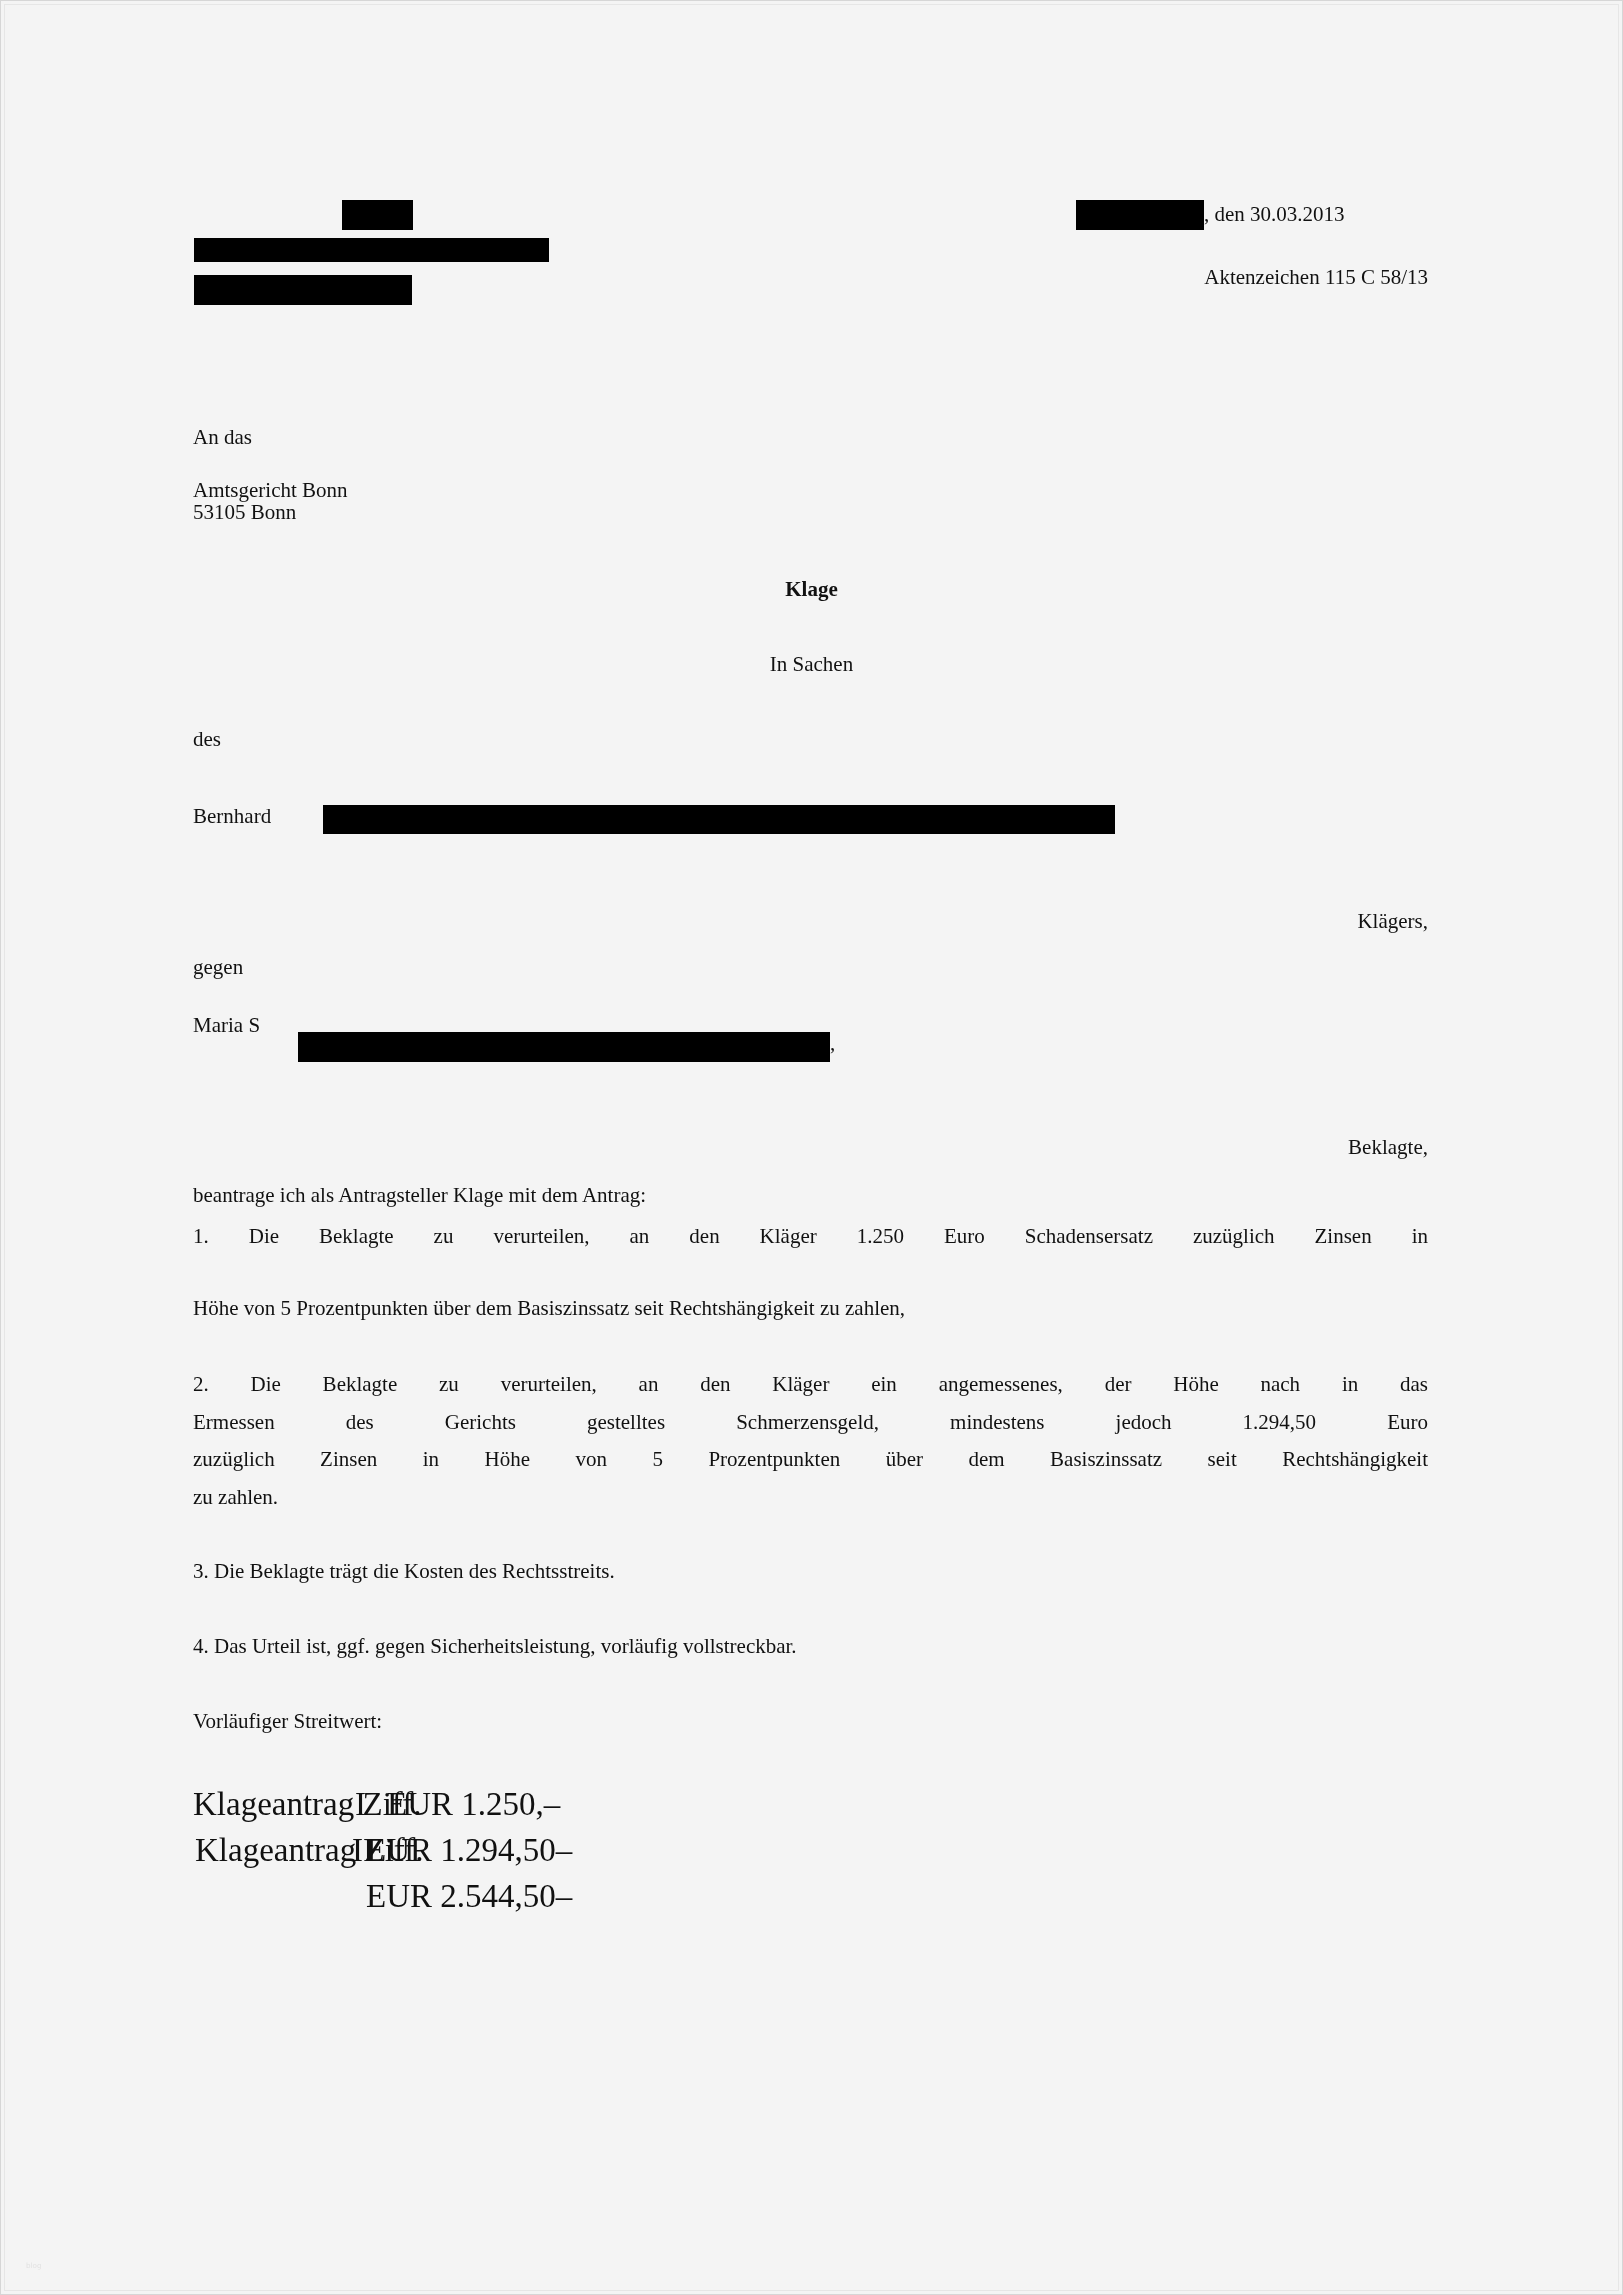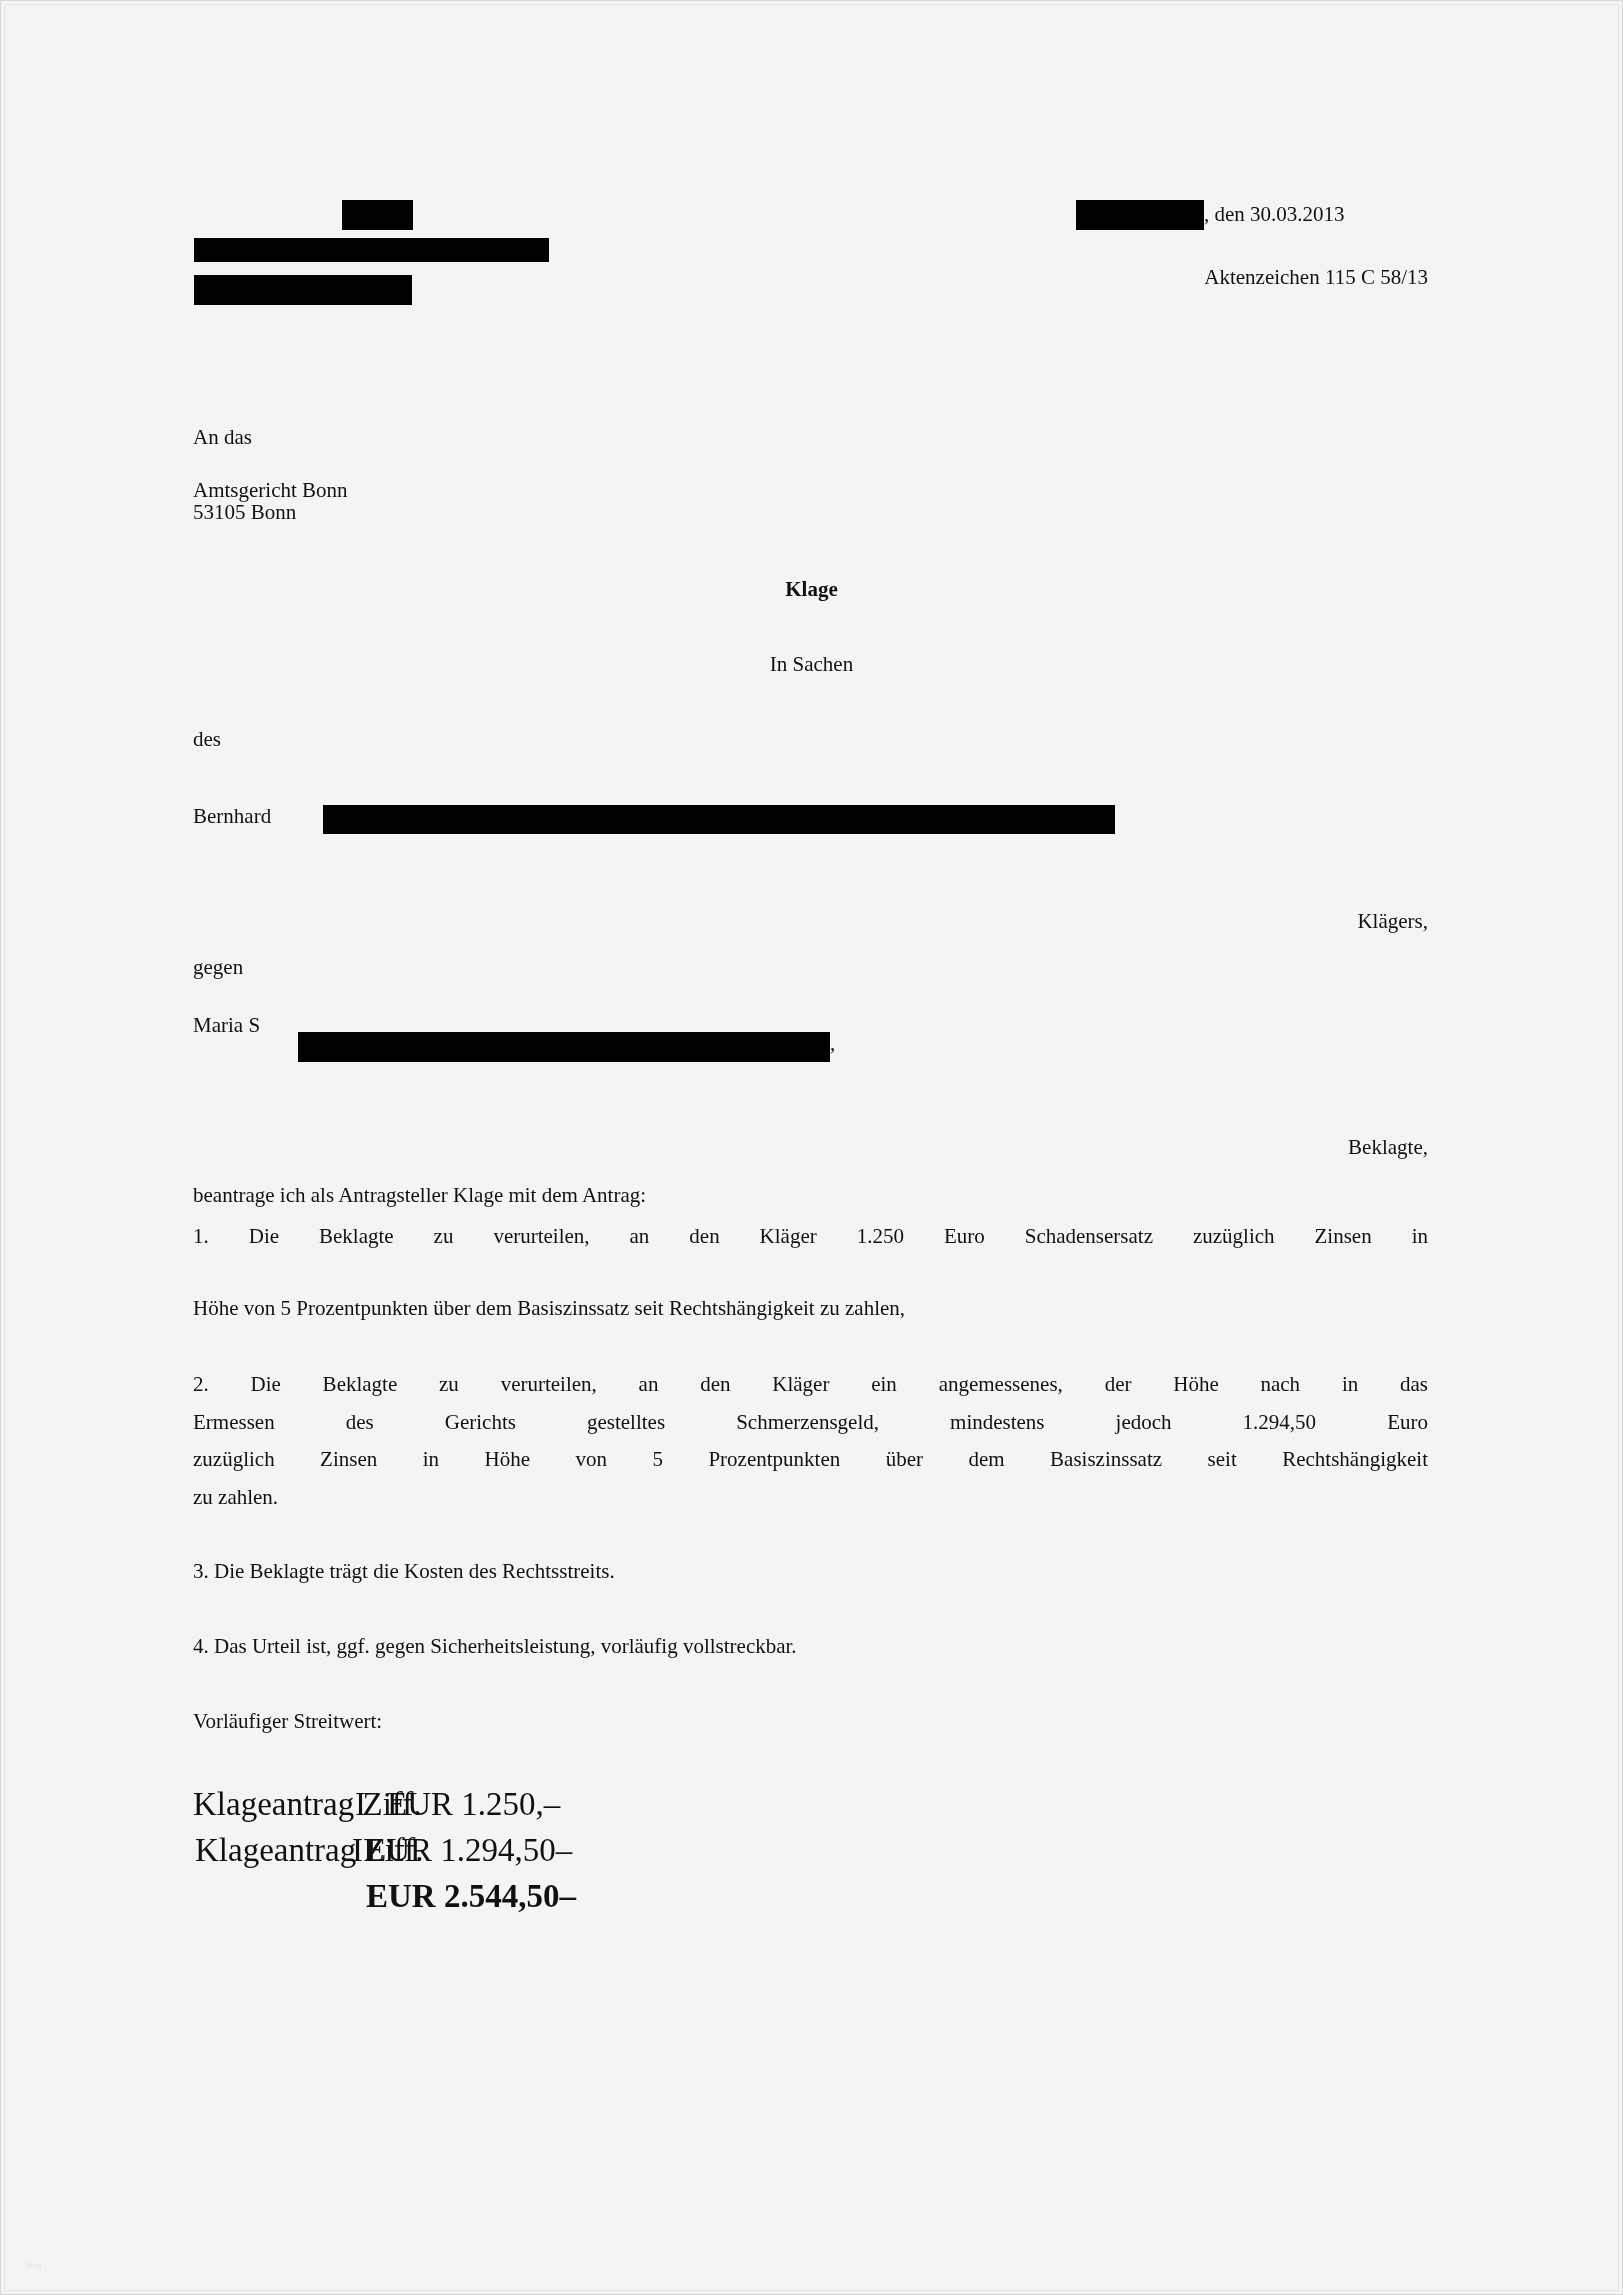--- a/index.html
+++ b/index.html
@@ -99,16 +99,16 @@
 <div class="ln left" style="top:1703px;">Vorläufiger Streitwert:</div>
 
 <div class="amount-row" style="left:193px; top:1786px;">Klageantrag Ziff.</div>
 <div class="amount-row" style="left:355px; top:1786px;">I</div>
 <div class="amount-row" style="left:387px; top:1786px;">EUR 1.250,–</div>
 
 <div class="amount-row" style="left:195px; top:1832px;">Klageantrag Ziff.</div>
 <div class="amount-row" style="left:345px; top:1832px;margin-left:7px;">II</div>
 <div class="amount-row" style="left:366px; top:1832px;">EUR 1.294,50–</div>
 
-<div class="amount-row" style="left:366px; top:1878px;font-weight:bold;">EUR 2.544,50–</div>
+<div class="amount-row" style="left:366px; top:1878px;">EUR 2.544,50–</div>
 
 <div class="watermark">blog</div>
 
 
 </body></html>

